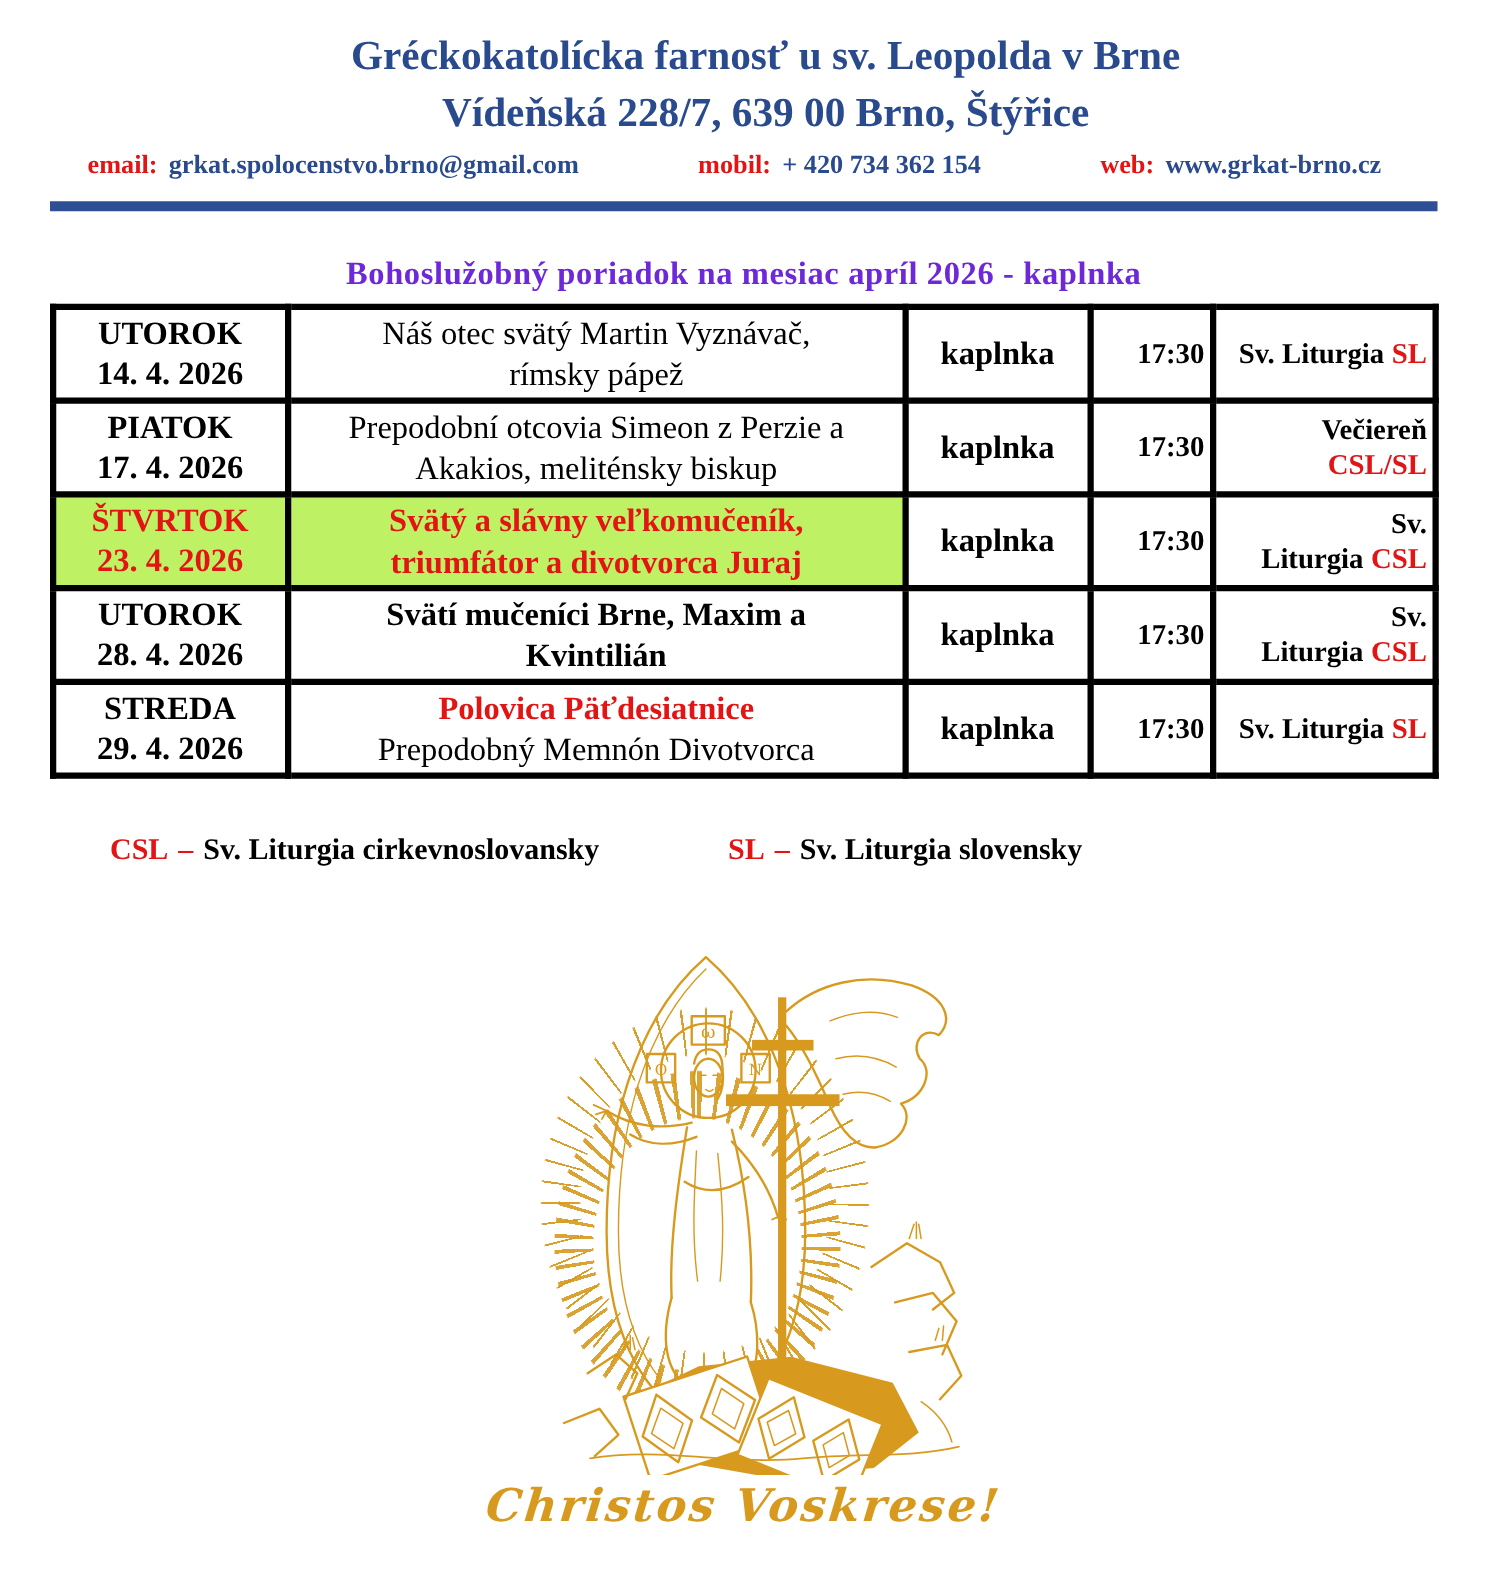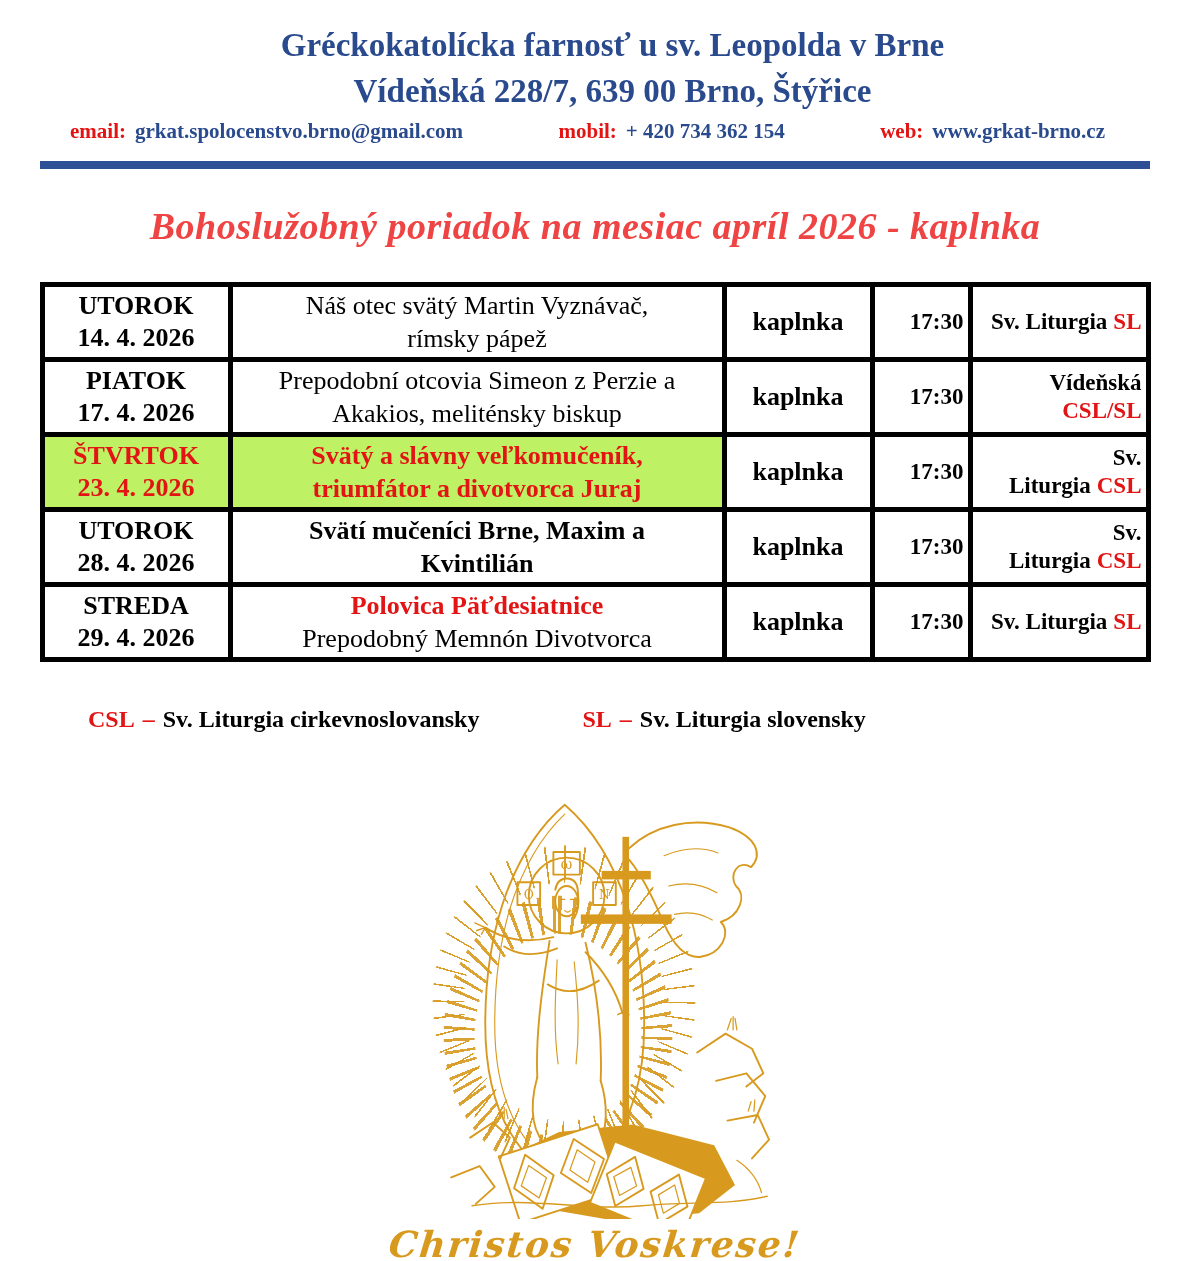--- a/index.html
+++ b/index.html
@@ -15,27 +15,27 @@
   .contact {
     display:flex; justify-content:space-between; align-items:baseline;
     margin:5px 85px 17px 70px; font-size:21px; font-weight:bold; white-space:nowrap;
   }
   .contact .grp { display:flex; gap:9px; }
   .lbl { color:#e21414; }
   .val { color:#2a4a8e; }
   .rule { height:8px; background:#2e4f96; margin:5px 40px 0; }
 
   .doc-title {
-    text-align:center; color:#ef4444; font-weight:bold; font-size:38px;
-    margin-top:35px; letter-spacing:0.5px;font-style:italic;
+    text-align:center; color:#6d28d9; font-weight:bold; font-size:26px;
+    margin-top:35px; letter-spacing:0.5px;
   }
 
   table.sched {
     border-collapse:collapse; table-layout:fixed;
-    width:1106px; margin:34px auto 0; border:2px solid #000;
+    width:1106px; margin:9px auto 0; border:2px solid #000;
   }
   table.sched td { border:5px solid #000; vertical-align:middle; padding:2px 4px; }
   table.sched td { height:64px; }
   .c-day  { text-align:center; font-weight:bold; font-size:26px; line-height:32px; }
   .c-feast{ text-align:center; font-size:26px; line-height:33px; }
   .c-place{ text-align:center; font-weight:bold; font-size:26px; }
   .c-time { text-align:right; font-weight:bold; font-size:23px; }
   .c-serv { text-align:right; font-weight:bold; font-size:23px; line-height:28px; }
   .c-serv .lang { color:#e21414; margin-left:6px; }
   .c-serv.stack span { display:block; margin-left:0; }
@@ -132,21 +132,21 @@
           <div>PIATOK</div>
           <div>17. 4. 2026</div>
         </td>
         <td class="c-feast">
           <div>Prepodobní otcovia Simeon z Perzie a</div>
           <div>Akakios, meliténsky biskup</div>
         </td>
         <td class="c-place">kaplnka</td>
         <td class="c-time">17:30</td>
         <td class="c-serv stack">
-          <span>Vídeňská</span>
+          <span>Večiereň</span>
             <span class="lang">CSL/SL</span>
         </td>
       </tr>
       <tr class="hl">
         <td class="c-day">
           <div>ŠTVRTOK</div>
           <div>23. 4. 2026</div>
         </td>
         <td class="c-feast">
           <div>Svätý a slávny veľkomučeník,</div>

